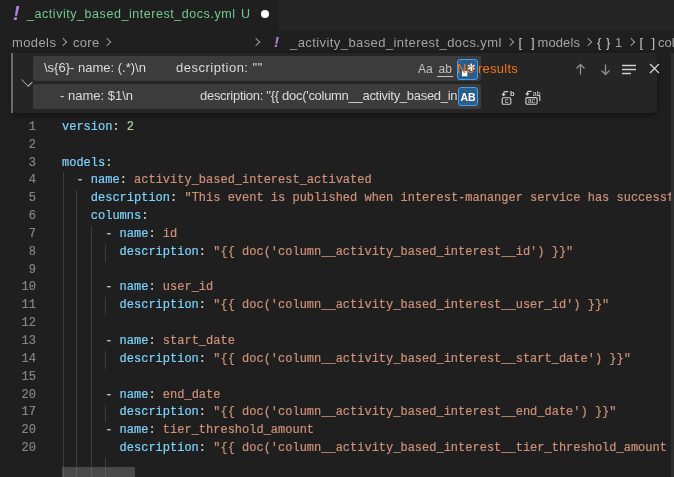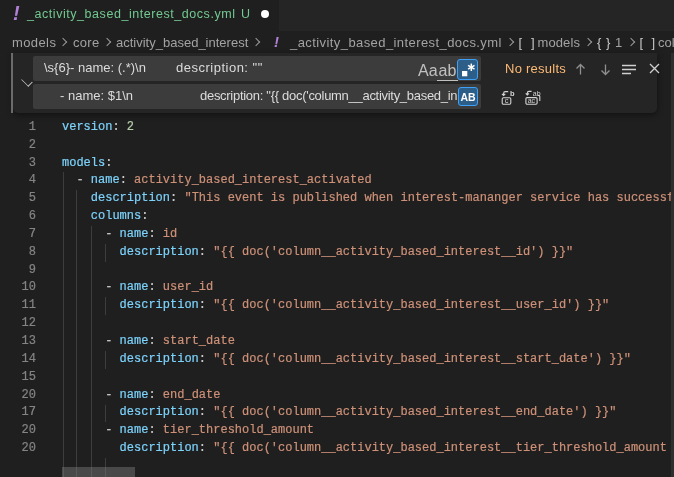--- a/index.html
+++ b/index.html
@@ -52,46 +52,45 @@
 #fwchev { position:absolute; left:7px; top:22px; width:14px; height:13px; }
 #fwchev:before { content:""; position:absolute; left:2px; top:1px; width:9px; height:9px;
   border-right:1.4px solid #c8c8c8; border-bottom:1.4px solid #c8c8c8;
   transform:rotate(45deg) scale(1,0.62); transform-origin:center; }
 .finput { position:absolute; left:20px; width:448px; height:25px; background:#3c3c3c;
   border-radius:2px; overflow:hidden; font-size:13px; color:#dcdcdc; }
 #fsearch { top:3px; }
 #freplace { top:30.5px; }
 .finput span.c { position:absolute; top:4px; white-space:pre; }
 
-.opt { position:absolute; font-size:16px; color:#c0c0c0; }
+.opt { position:absolute; font-size:12px; color:#c0c0c0; }
 .optbtn { position:absolute; width:21px; height:21px; border-radius:3px;
   background:#2d5e88; border:1px solid #3ea0f7; }
 
-#nores { position:absolute; left:492px; top:8px; font-size:13px; color:#fdba74; letter-spacing:0.25px; }
+#nores { position:absolute; left:444px; top:8px; font-size:13px; color:#f97316; letter-spacing:0.25px; }
 .icon { position:absolute; }
 </style>
 </head>
 <body>
 <div id="app">
 
   <div id="tabs">
     <div id="tab">
       <span class="ficon">!</span>
       <span class="fname">_activity_based_interest_docs.yml</span>
       <span class="u">U</span>
       <span class="dot"></span>
     </div>
   </div>
 
   <div id="crumbs">
     <span class="t" style="left:12px; letter-spacing:0.4px">models</span>
     <span class="chev" style="left:60px"></span>
     <span class="t" style="left:73px; letter-spacing:0.3px">core</span>
     <span class="chev" style="left:104px"></span>
-    <span class="t" style="left:116px">activity_based_interest</span>
     <span class="chev" style="left:253px"></span>
     <span class="ficon2" style="left:274px">!</span>
     <span class="t" id="bcfile" style="left:290px; letter-spacing:0.42px">_activity_based_interest_docs.yml</span>
     <span class="chev" style="left:507px"></span>
     <span class="sym" style="left:518.5px">[</span>
     <span class="sym" style="left:531px">]</span>
     <span class="t" style="left:537.5px; letter-spacing:0.1px">models</span>
     <span class="chev" style="left:585px"></span>
     <span class="sym" style="left:597px">{</span>
     <span class="sym" style="left:606px">}</span>

